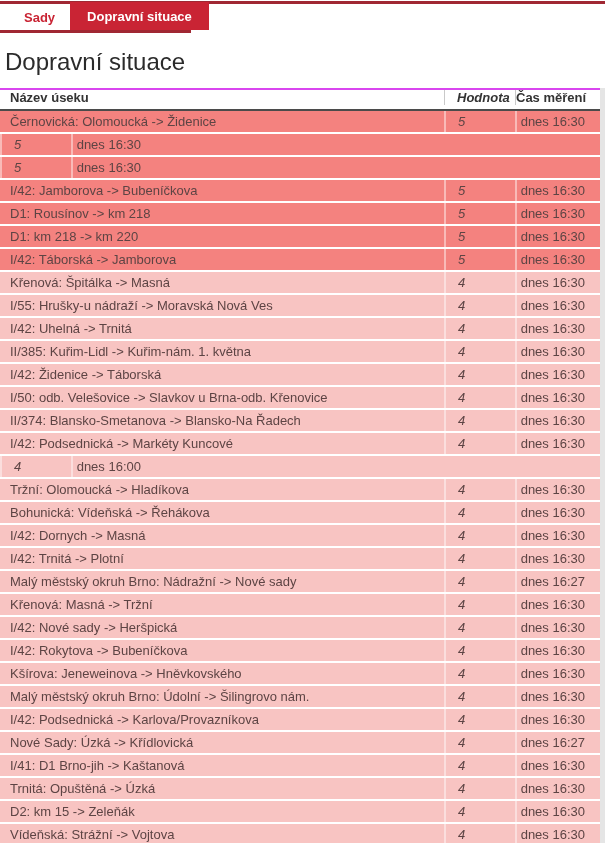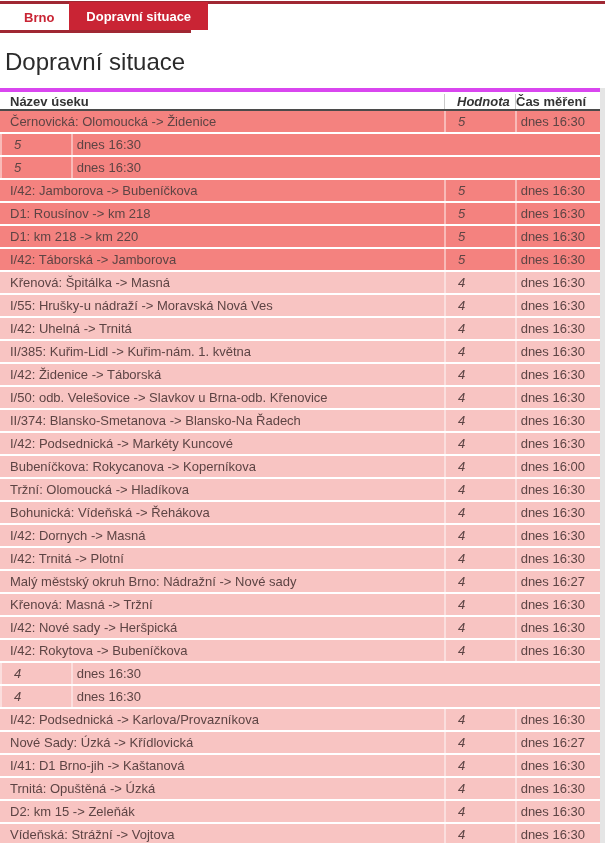--- a/index.html
+++ b/index.html
@@ -35,23 +35,23 @@
 
   
   h1.page-title {
     font-size: 24px; font-weight: 400; color: #2b2b2b;
     margin: 15px 0 12px 5px; letter-spacing: 0;
   }
 
   
   .traffic-table { width: 605px; }
   .thead {
-    display: flex; align-items: flex-end;
+    display: flex; align-items: flex-start;
     height: 23px;
-    border-top: 4px solid #d946ef;
+    border-top: 2px solid #d946ef;
     border-bottom: 2px solid #4b4b4b;
     font-size: 13px; font-weight: 700; color: #333;
     background: #fff;
   }
   .thead .col-value, .thead .col-time { border-left: 1px solid #c9c9c9; }
 
   .col-name  { width: 444px; padding-left: 10px; overflow: hidden; white-space: nowrap; }
   .col-value { width: 71px;  padding-left: 12px; font-style: italic; }
   .col-time  { width: 90px;  text-align: right; padding-right: 20px; white-space: nowrap; }
 
@@ -74,21 +74,21 @@
     background: #e5e5e5;
   }
 </style>
 </head>
 <body>
 
 <div class="tabbar">
   <div class="topline"></div>
   <div class="tabs">
     <div class="tab inactive">
-      <span>Brno</span>
+      <span>Sady</span>
     </div>
     <div class="tab active">
       <span>Dopravní situace</span>
     </div>
   </div>
   <div class="tab-underline"></div>
 </div>
 
 <h1 class="page-title">Dopravní situace</h1>
 
@@ -166,21 +166,20 @@
         <div class="col-name">II/374: Blansko-Smetanova -&gt; Blansko-Na Řadech</div>
         <div class="col-value">4</div>
         <div class="col-time">dnes 16:30</div>
       </div>
       <div class="row sev4">
         <div class="col-name">I/42: Podsednická -&gt; Markéty Kuncové</div>
         <div class="col-value">4</div>
         <div class="col-time">dnes 16:30</div>
       </div>
       <div class="row sev4">
-        <div class="col-name">Bubeníčkova: Rokycanova -&gt; Koperníkova</div>
         <div class="col-value">4</div>
         <div class="col-time">dnes 16:00</div>
       </div>
       <div class="row sev4">
         <div class="col-name">Tržní: Olomoucká -&gt; Hladíkova</div>
         <div class="col-value">4</div>
         <div class="col-time">dnes 16:30</div>
       </div>
       <div class="row sev4">
         <div class="col-name">Bohunická: Vídeňská -&gt; Řehákova</div>
@@ -211,24 +210,26 @@
         <div class="col-name">I/42: Nové sady -&gt; Heršpická</div>
         <div class="col-value">4</div>
         <div class="col-time">dnes 16:30</div>
       </div>
       <div class="row sev4">
         <div class="col-name">I/42: Rokytova -&gt; Bubeníčkova</div>
         <div class="col-value">4</div>
         <div class="col-time">dnes 16:30</div>
       </div>
       <div class="row sev4">
-        <div class="col-value">4</div>
-        <div class="col-time">dnes 16:30</div>
-      </div>
-      <div class="row sev4">
+        <div class="col-name">Kšírova: Jeneweinova -&gt; Hněvkovského</div>
+        <div class="col-value">4</div>
+        <div class="col-time">dnes 16:30</div>
+      </div>
+      <div class="row sev4">
+        <div class="col-name">Malý městský okruh Brno: Údolní -&gt; Šilingrovo nám.</div>
         <div class="col-value">4</div>
         <div class="col-time">dnes 16:30</div>
       </div>
       <div class="row sev4">
         <div class="col-name">I/42: Podsednická -&gt; Karlova/Provazníkova</div>
         <div class="col-value">4</div>
         <div class="col-time">dnes 16:30</div>
       </div>
       <div class="row sev4">
         <div class="col-name">Nové Sady: Úzká -&gt; Křídlovická</div>

